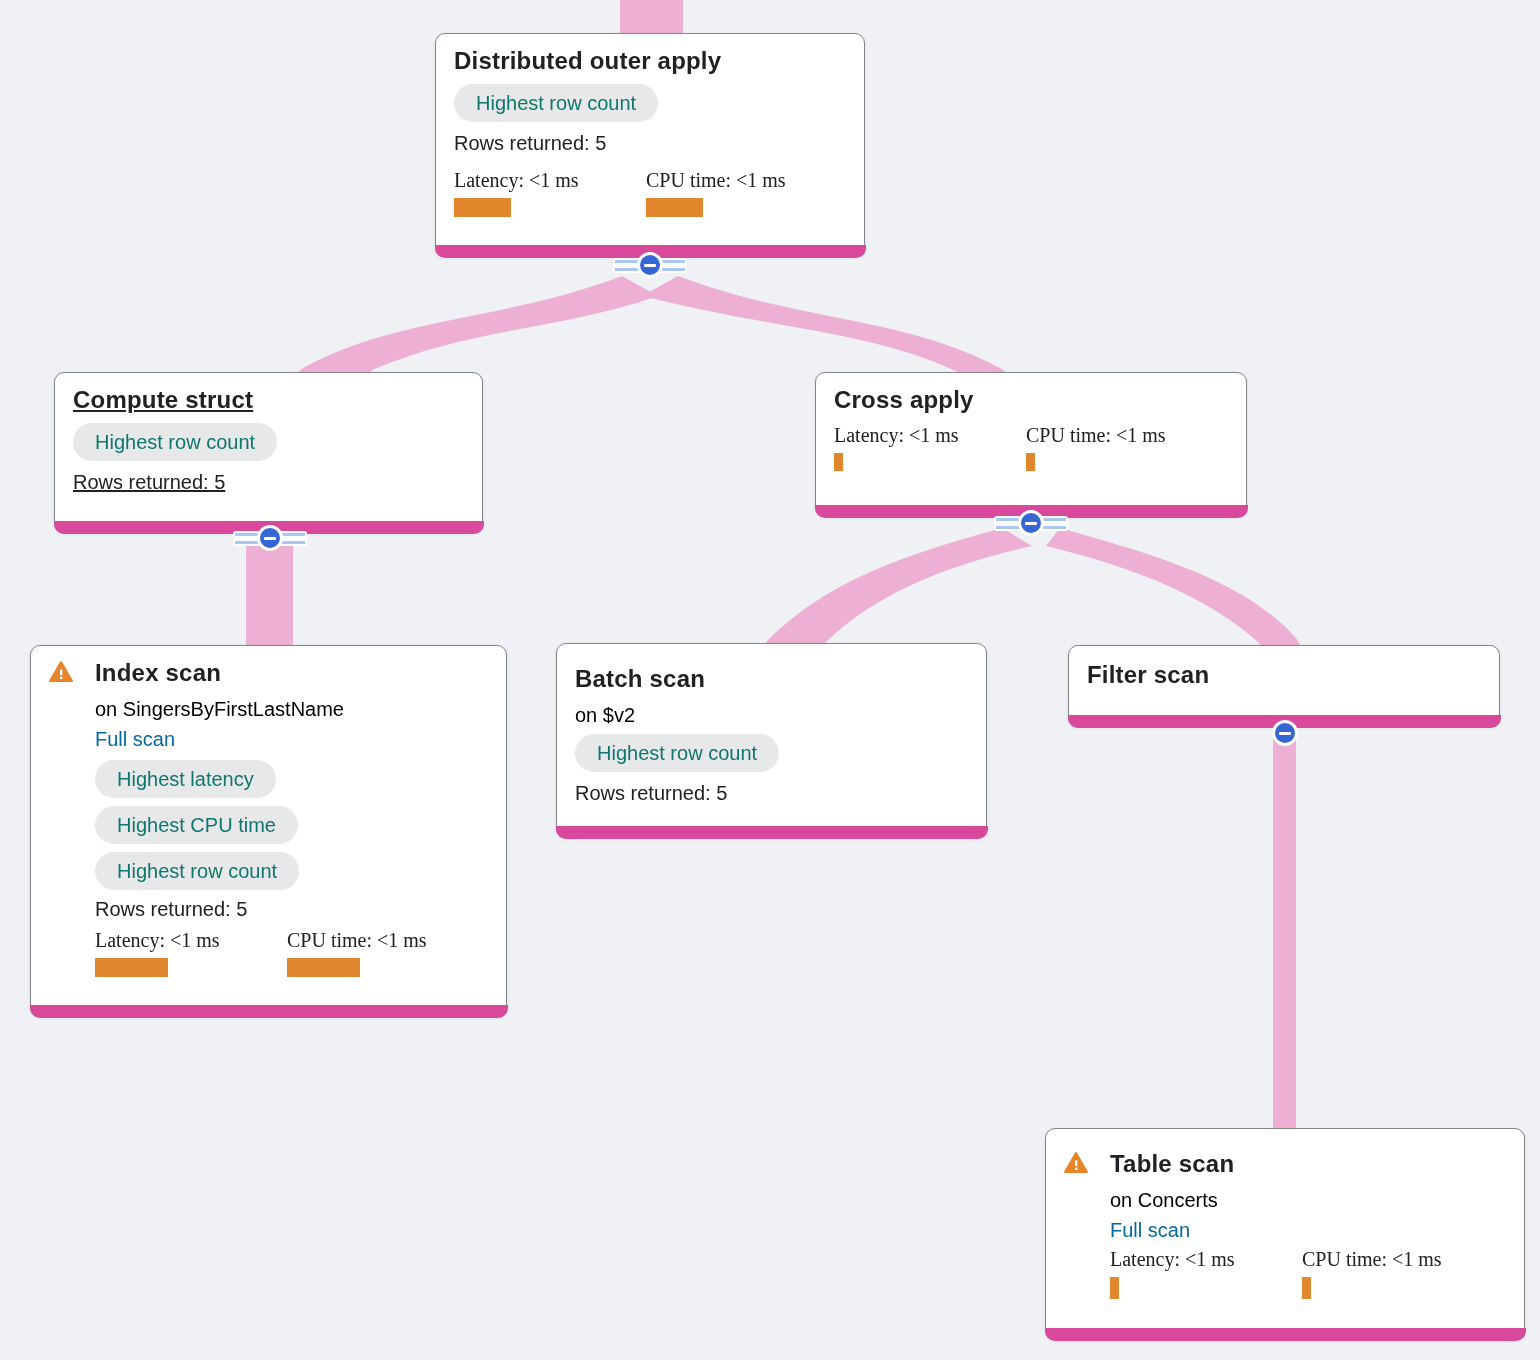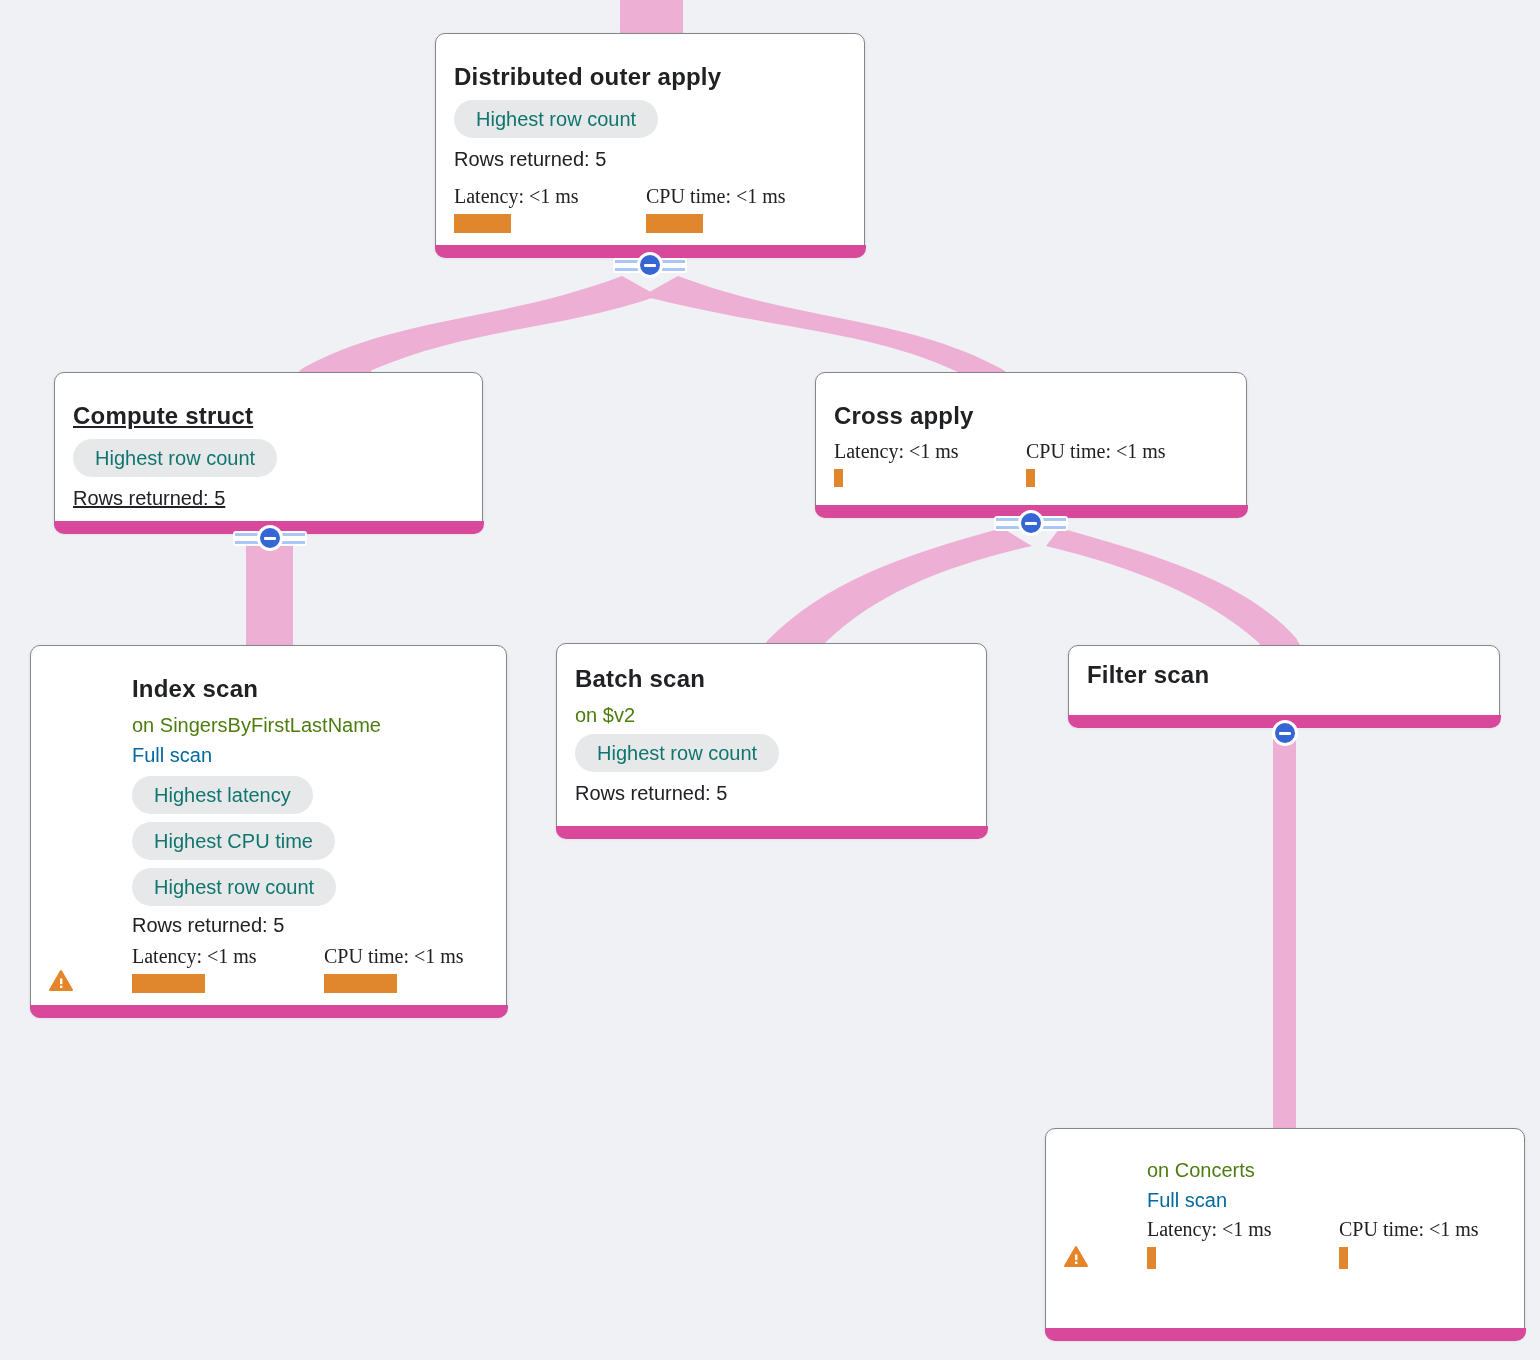--- a/index.html
+++ b/index.html
@@ -1,33 +1,33 @@
 <!DOCTYPE html>
 <html><head>
 <meta charset="utf-8">
 <style>
   html,body{margin:0;padding:0;background:#f0f1f4;}
   #canvas{position:relative;width:1540px;height:1360px;background:#f0f1f4;overflow:hidden;
           font-family:"Liberation Sans",sans-serif;color:#202124;}
   #edges{position:absolute;left:0;top:0;z-index:0;}
   .node{position:absolute;background:#fff;border:1.5px solid #83878c;border-radius:10px;
-        box-sizing:border-box;z-index:2;box-shadow:0 1px 3px rgba(60,64,67,.14);padding:28px 18px 0;}
+        box-sizing:border-box;z-index:2;box-shadow:0 1px 3px rgba(60,64,67,.14);padding:12px 18px 0;}
   .accent{position:absolute;left:-1.5px;right:-1.5px;bottom:-1.5px;height:13px;
           background:#d9499b;border-radius:0 0 10px 10px;}
   .title{font-size:24px;font-weight:600;line-height:30px;letter-spacing:.2px;}
-  .sub{font-size:20px;line-height:26px;margin-top:8px;color:#4d7c0f;}
+  .sub{font-size:20px;line-height:26px;margin-top:8px;color:#000000;}
   .muted{font-size:20px;line-height:26px;margin-top:4px;color:#0369a1;}
   .chip{display:inline-block;background:#e7e8ea;color:#0f766e;font-size:20px;line-height:24px;
         padding:7px 22px;border-radius:20px;margin-top:8px;}
   .rows{font-size:20px;line-height:26px;margin-top:8px;}
   .metrics{display:flex;font-family:Liberation Serif, serif;}
   .metric{width:192px;}
   .mlabel{font-size:20px;line-height:24px;}
   .bar{background:#e0862d;margin-top:6px;}
-  .iconrow{display:flex;align-items:flex-end;gap:37px;}
+  .iconrow{display:flex;align-items:flex-start;}
   .warn{flex:0 0 24px;margin-right:22px;margin-top:2px;}
   .cbtn{position:absolute;width:74px;height:15px;background:#fff;border-radius:3px;z-index:3;}
   .cbtn .ln{position:absolute;left:2px;right:2px;height:3px;background:#a9c6f5;}
   .cbtn .ln.t{top:2px;} .cbtn .ln.b{bottom:2px;}
   .ccirc{position:absolute;width:20px;height:20px;background:#3566d4;border:3px solid #fff;
          border-radius:50%;z-index:4;}
   .ccirc::after{content:"";position:absolute;left:4px;top:8.5px;width:12px;height:3px;background:#fff;border-radius:1px;}
 </style>
 </head>
 <body>
@@ -129,20 +129,21 @@
   </div>
 
   <div class="node" style="left:1045px;top:1128px;width:480px;height:212px;padding-top:20px;">
     <div class="iconrow">
       <svg class="warn" width="24" height="24" viewBox="0 0 24 24">
         <path d="M12 2 L23 21 H1 Z" fill="#e6842a" stroke="#e6842a" stroke-width="2" stroke-linejoin="round"></path>
         <rect x="11" y="9.5" width="2.4" height="5.6" fill="#fff"></rect>
         <rect x="11" y="16.6" width="2.4" height="2.4" fill="#fff"></rect>
       </svg>
       <div>
+        <div class="title">Table scan</div>
         <div class="sub">on Concerts</div>
         <div class="muted">Full scan</div>
         <div class="metrics" style="margin-top:4px;">
           <div class="metric">
             <div class="mlabel">Latency: &lt;1 ms</div>
             <div class="bar" style="width:9px;height:22px;"></div>
           </div>
           <div class="metric">
             <div class="mlabel">CPU time: &lt;1 ms</div>
             <div class="bar" style="width:9px;height:22px;"></div>

